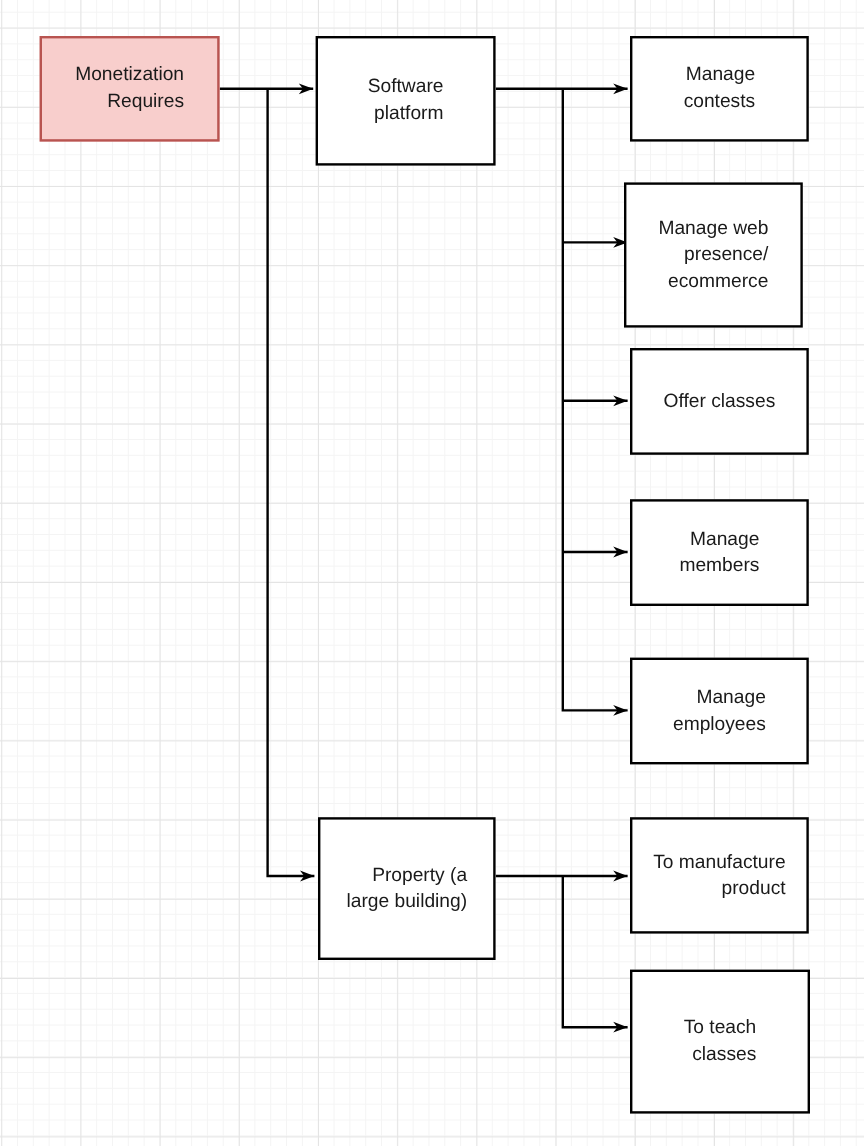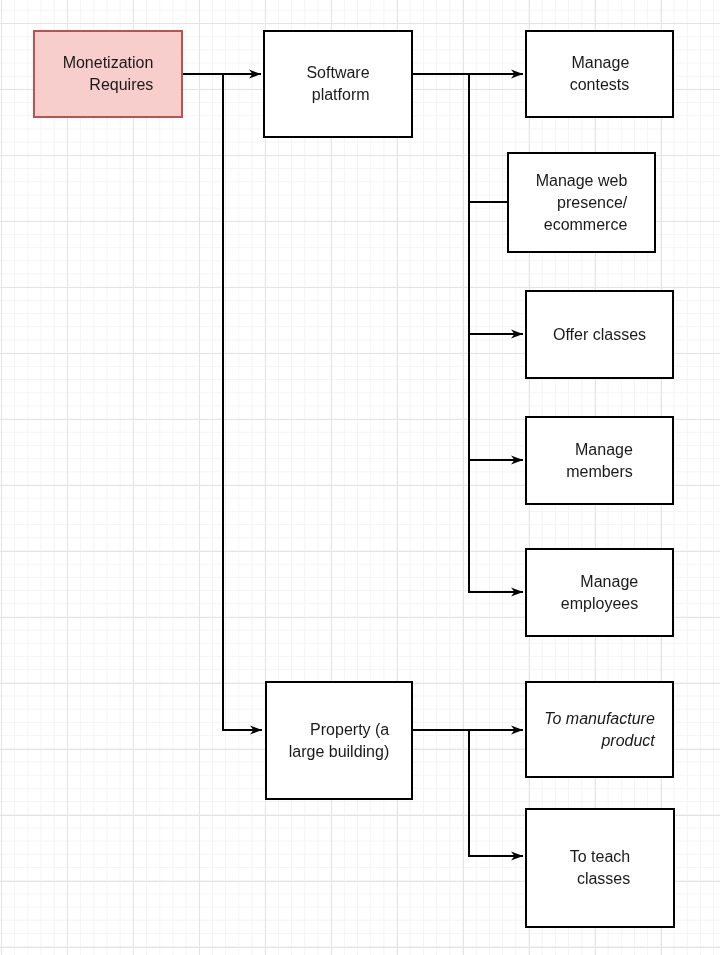--- a/index.html
+++ b/index.html
@@ -81,21 +81,21 @@
   <div class="node" style="left:263px; top:30px; width:150px; height:108px;">
     <span class="label">Software
 platform</span>
   </div>
 
   <div class="node" style="left:525px; top:30px; width:149px; height:88px;">
     <span class="label">Manage
 contests</span>
   </div>
 
-  <div class="node" style="left:507px; top:152px; width:149px; height:101px;">
+  <div class="node" style="left:520px; top:152px; width:149px; height:121px;">
     <span class="label">Manage web
 presence/
 ecommerce</span>
   </div>
 
   <div class="node" style="left:525px; top:290px; width:149px; height:89px;">
     <span class="label">Offer classes</span>
   </div>
 
   <div class="node" style="left:525px; top:416px; width:149px; height:89px;">
@@ -106,21 +106,21 @@
   <div class="node" style="left:525px; top:548px; width:149px; height:89px;">
     <span class="label">Manage
 employees</span>
   </div>
 
   <div class="node" style="left:265px; top:681px; width:148px; height:119px;">
     <span class="label">Property (a
 large building)</span>
   </div>
 
-  <div class="node" style="left:525px; top:681px; width:149px; height:97px;font-style:italic;">
+  <div class="node" style="left:525px; top:681px; width:149px; height:97px;">
     <span class="label">To manufacture
 product</span>
   </div>
 
   <div class="node" style="left:525px; top:808px; width:150px; height:120px;">
     <span class="label">To teach
 classes</span>
   </div>
 
 </div>

